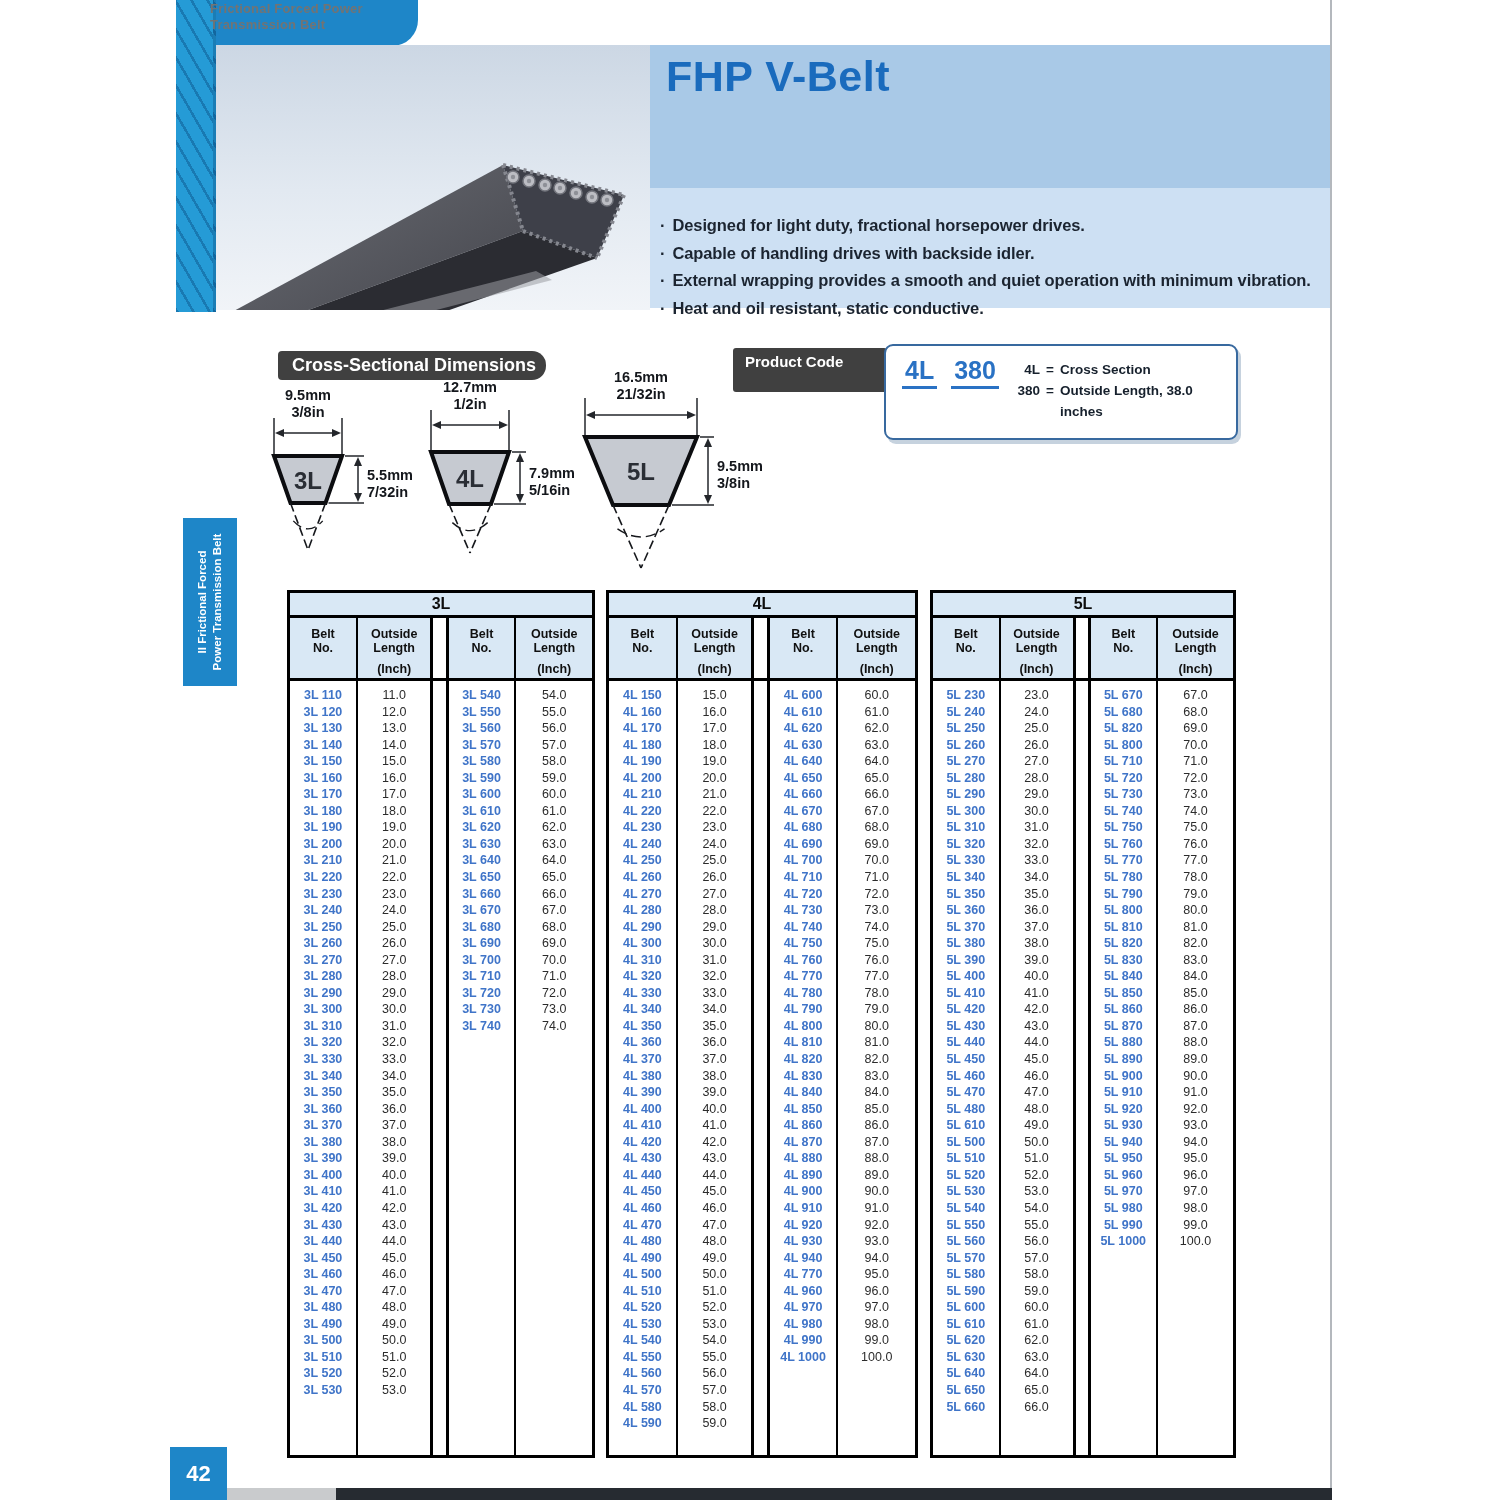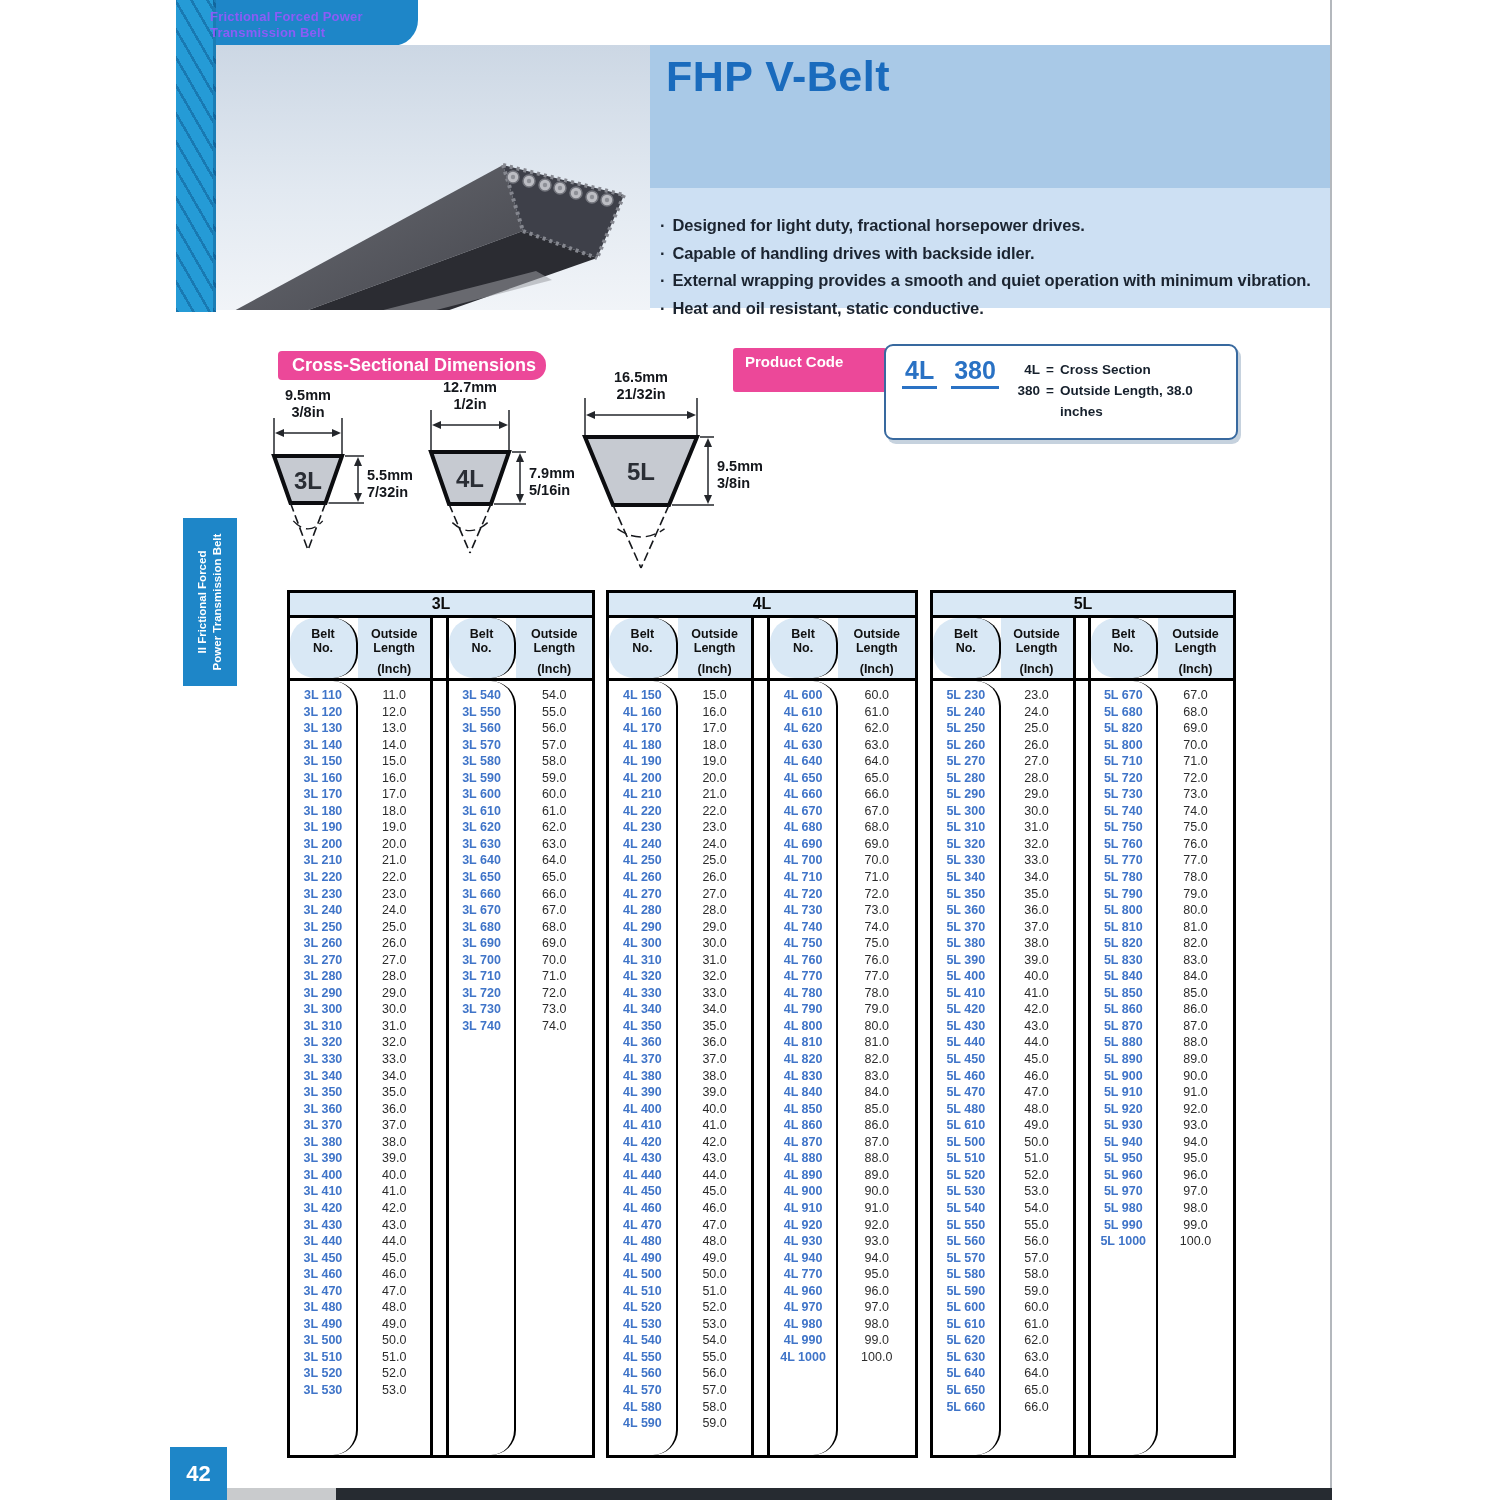--- a/index.html
+++ b/index.html
@@ -7,35 +7,35 @@
        font-family:"Liberation Sans",sans-serif;}
   .page{position:absolute;inset:0;background:#fff;}
   .abs{position:absolute;box-sizing:border-box;}
 
   
   .badge-lobe{left:176px;top:0;width:242px;height:46px;background:#1e86c8;
               border-radius:0 0 26px 0;}
   .hatch-bar{left:176px;top:0;width:40px;height:312px;background:#259bd6;
              background-image:repeating-linear-gradient(60deg,rgba(9,74,128,.42) 0 2.5px,transparent 2.5px 14px);
              border-right:3px solid rgba(10,70,120,.35);}
-  .badge-text{left:210px;top:9px;color:#8b5cf6;font-size:13px;font-weight:bold;
+  .badge-text{left:210px;top:1px;color:#737373;font-size:13px;font-weight:bold;
               line-height:16px;letter-spacing:.2px;}
 
   
   .hero-left{left:216px;top:45px;width:434px;height:265px;overflow:hidden;
              background:linear-gradient(180deg,#ccd7e4 0%,#e2e9f1 55%,#f1f4f8 100%);}
   .band-title{left:650px;top:45px;width:680px;height:143px;background:#a9c9e7;}
   .hero-title{left:666px;top:52px;color:#1a6bbd;font-size:43px;font-weight:bold;letter-spacing:.5px;}
   .band-features{left:650px;top:188px;width:680px;height:120px;background:#cde0f3;}
   .feature-list{left:660px;top:196px;width:660px;margin-top:16px;}
   .feature{font-size:16.5px;font-weight:700;color:#1b2430;line-height:27.5px;letter-spacing:-.1px;}
   .feature::before{content:"·";margin-right:7px;font-weight:bold;}
 
   
-  .pill{background:#ec4899;color:#fff;font-weight:bold;}
+  .pill{background:#404040;color:#fff;font-weight:bold;}
   .cs-heading{left:278px;top:351px;width:268px;height:29px;border-radius:4px 14px 14px 4px;
               font-size:18px;line-height:29px;padding-left:14px;}
   .pc-heading{left:733px;top:348px;width:154px;height:44px;border-radius:3px;
               font-size:15px;line-height:28px;padding-left:12px;}
 
   
   .pc-box{left:884px;top:344px;width:354px;height:96px;background:#fff;
           border:2px solid #38699f;border-radius:9px;box-shadow:3px 4px 0 #c6d2de;}
   .pc-code{left:16px;top:10px;}
   .code-part{font-size:25px;font-weight:bold;color:#2a72c4;border-bottom:3px solid #2a72c4;
@@ -69,21 +69,21 @@
   .group-title{height:22px;line-height:22px;background:#d9e8f5;border-bottom:3px solid #000;
                font-size:16px;font-weight:bold;text-align:center;color:#0d0d0d;}
   .sub-head{display:flex;height:60px;border-bottom:3px solid #000;}
   .sh-cell{box-sizing:border-box;background:#d9e8f5;font-size:12.5px;font-weight:bold;
            text-align:center;line-height:14px;padding-top:9px;color:#101010;}
   .sh-gap{background:#fff;}
   .unit{margin-top:7px;}
   .data-area{flex:1;display:flex;}
   .col{box-sizing:border-box;padding-top:6px;}
   .w-no{width:22.5%;} .w-len{width:25%;} .w-gap{width:5%;}
-  .br2{border-right:2px solid #000;border-radius:25px;} .br3{border-right:3px solid #000;}
+  .br2{border-right:2px solid #000;} .br3{border-right:3px solid #000;}
   .ln{height:16.55px;line-height:16.55px;font-size:12.5px;text-align:center;white-space:pre;}
   .ln-no{color:#3f74c8;font-weight:700;}
   .ln-len{color:#2c2c2c;font-weight:400;}
 
   
   .page-num{left:170px;top:1447px;width:57px;height:53px;background:#1e86c8;color:#fff;
             font-size:22px;font-weight:bold;text-align:center;line-height:53px;}
   .foot-gray{left:170px;top:1488px;width:166px;height:12px;background:#c9cbcd;}
   .foot-dark{left:336px;top:1488px;width:996px;height:12px;background:#262b31;}
   .page-edge{left:1330px;top:0;width:2px;height:1500px;background:#b4b8bd;}

